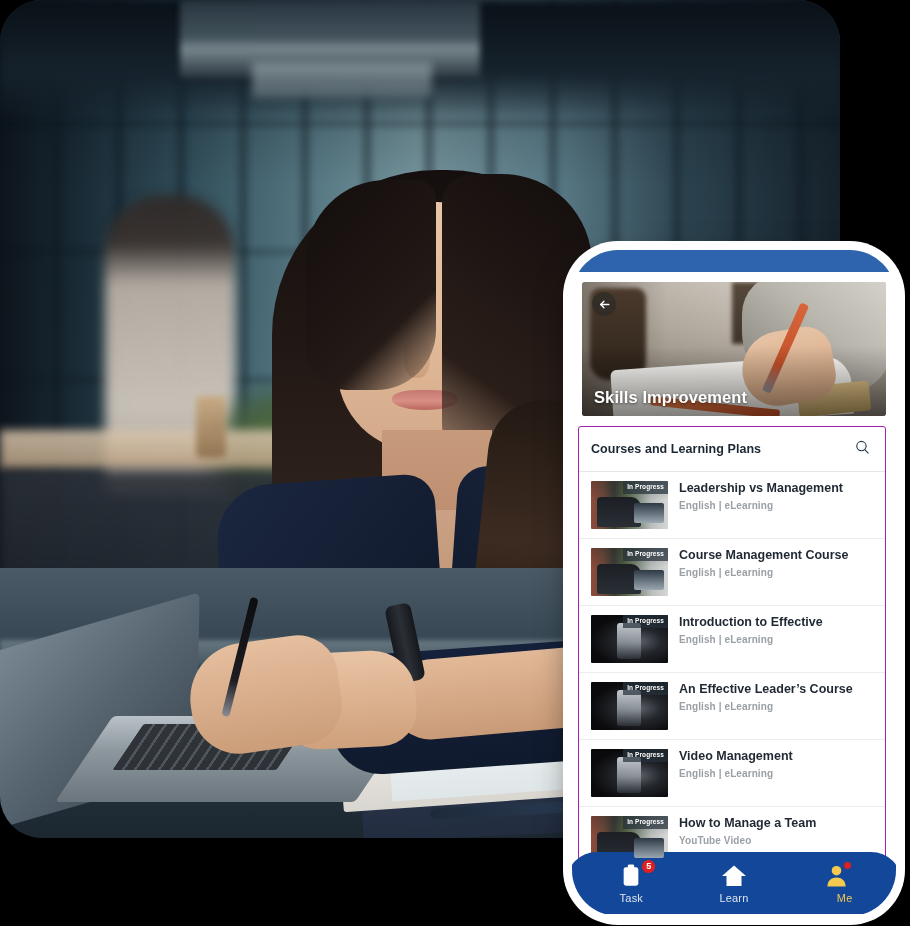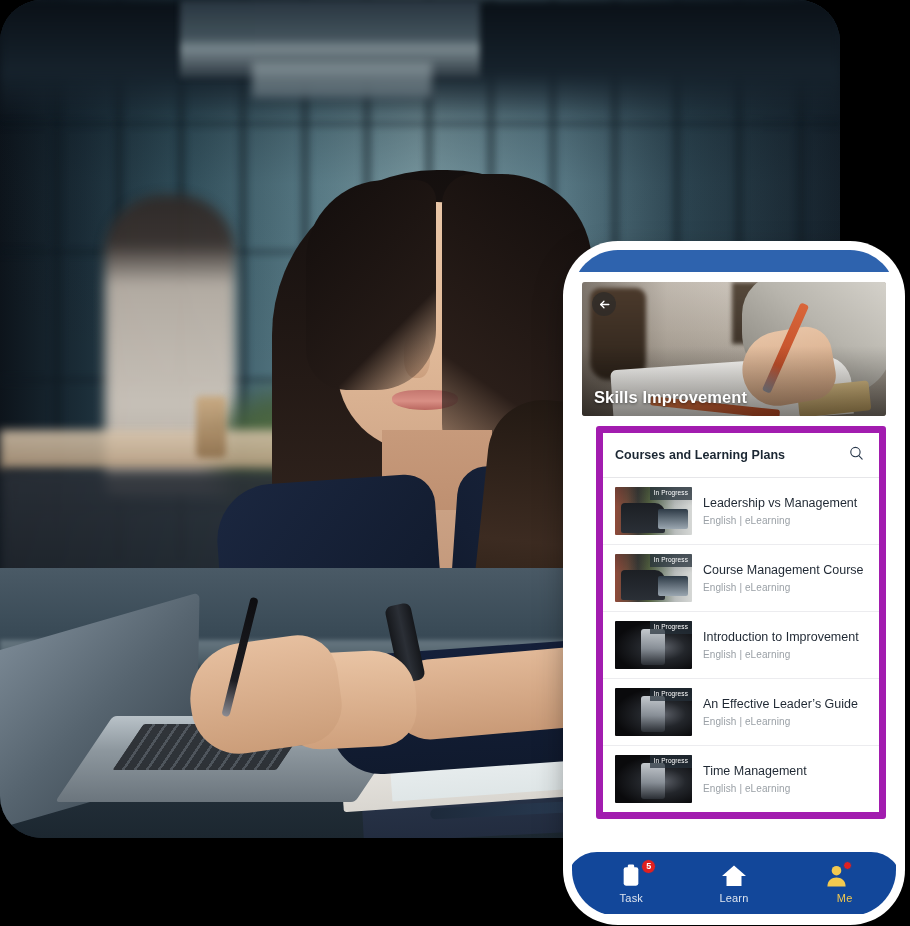--- a/index.html
+++ b/index.html
@@ -486,22 +486,22 @@
     left: 12px; bottom: 9px;
     color: #ffffff;
     font-size: 16.5px;
     font-weight: bold;
     letter-spacing: 0.1px;
     text-shadow: 0 1px 3px rgba(0,0,0,0.55);
   }
 
   
   .card {
-    margin: 10px 10px 0 24px;
-    border: 7px solid #a21caf;
+    margin: 10px 10px 0 6px;
+    border: 1px solid #a21caf;
     border-radius: 3px;
     background: #fff;
     overflow: hidden;
   }
   .card-head {
     display: flex;
     align-items: center;
     justify-content: space-between;
     padding: 11px 12px 11px 12px;
     border-bottom: 1px solid #e6e6e9;
@@ -512,24 +512,24 @@
     color: #1b2733;
     letter-spacing: 0.05px;
   }
   .search-icon-wrap {
     width: 22px; height: 22px;
     display: flex; align-items: center; justify-content: center;
   }
 
   .course-row {
     display: flex;
-    align-items: center;
     gap: 11px;
     padding: 9px 12px;
     border-bottom: 1px solid #ececef;
+    font-weight: bold;
   }
   .course-row:last-child { border-bottom: none; }
   .thumb {
     position: relative;
     width: 77px; height: 48px;
     flex: 0 0 77px;
     border-radius: 1px;
     overflow: hidden;
     background: #000;
   }
@@ -771,45 +771,55 @@
               <div class="course-title">Course Management Course</div>
               <div class="course-sub">English | eLearning</div>
             </div>
           </div>
 
           <div class="course-row">
             <div class="thumb dark">
               <div class="badge-inprogress">In Progress</div>
             </div>
             <div class="course-meta">
-              <div class="course-title">Introduction to Improvement</div>
+              <div class="course-title">Introduction to Effective</div>
               <div class="course-sub">English | eLearning</div>
             </div>
           </div>
 
           <div class="course-row">
             <div class="thumb dark">
               <div class="badge-inprogress">In Progress</div>
             </div>
             <div class="course-meta">
-              <div class="course-title">An Effective Leader’s Guide</div>
+              <div class="course-title">An Effective Leader’s Course</div>
               <div class="course-sub">English | eLearning</div>
             </div>
           </div>
 
           <div class="course-row">
             <div class="thumb dark">
               <div class="badge-inprogress">In Progress</div>
             </div>
             <div class="course-meta">
-              <div class="course-title">Time Management</div>
+              <div class="course-title">Video Management</div>
               <div class="course-sub">English | eLearning</div>
             </div>
           </div>
 
+          <div class="course-row">
+            <div class="thumb office">
+              <div class="lap"></div>
+              <div class="badge-inprogress">In Progress</div>
+            </div>
+            <div class="course-meta">
+              <div class="course-title">How to Manage a Team</div>
+              <div class="course-sub">YouTube Video</div>
+            </div>
+          </div>
 
         </div>
       </div>
 
       <div class="bottom-nav">
 
         <div class="nav-item">
           <div class="nav-icon">
             <svg width="22" height="24" viewBox="0 0 24 26" fill="#ffffff">
               <rect x="4" y="3.5" width="16" height="20" rx="2.5"></rect>

